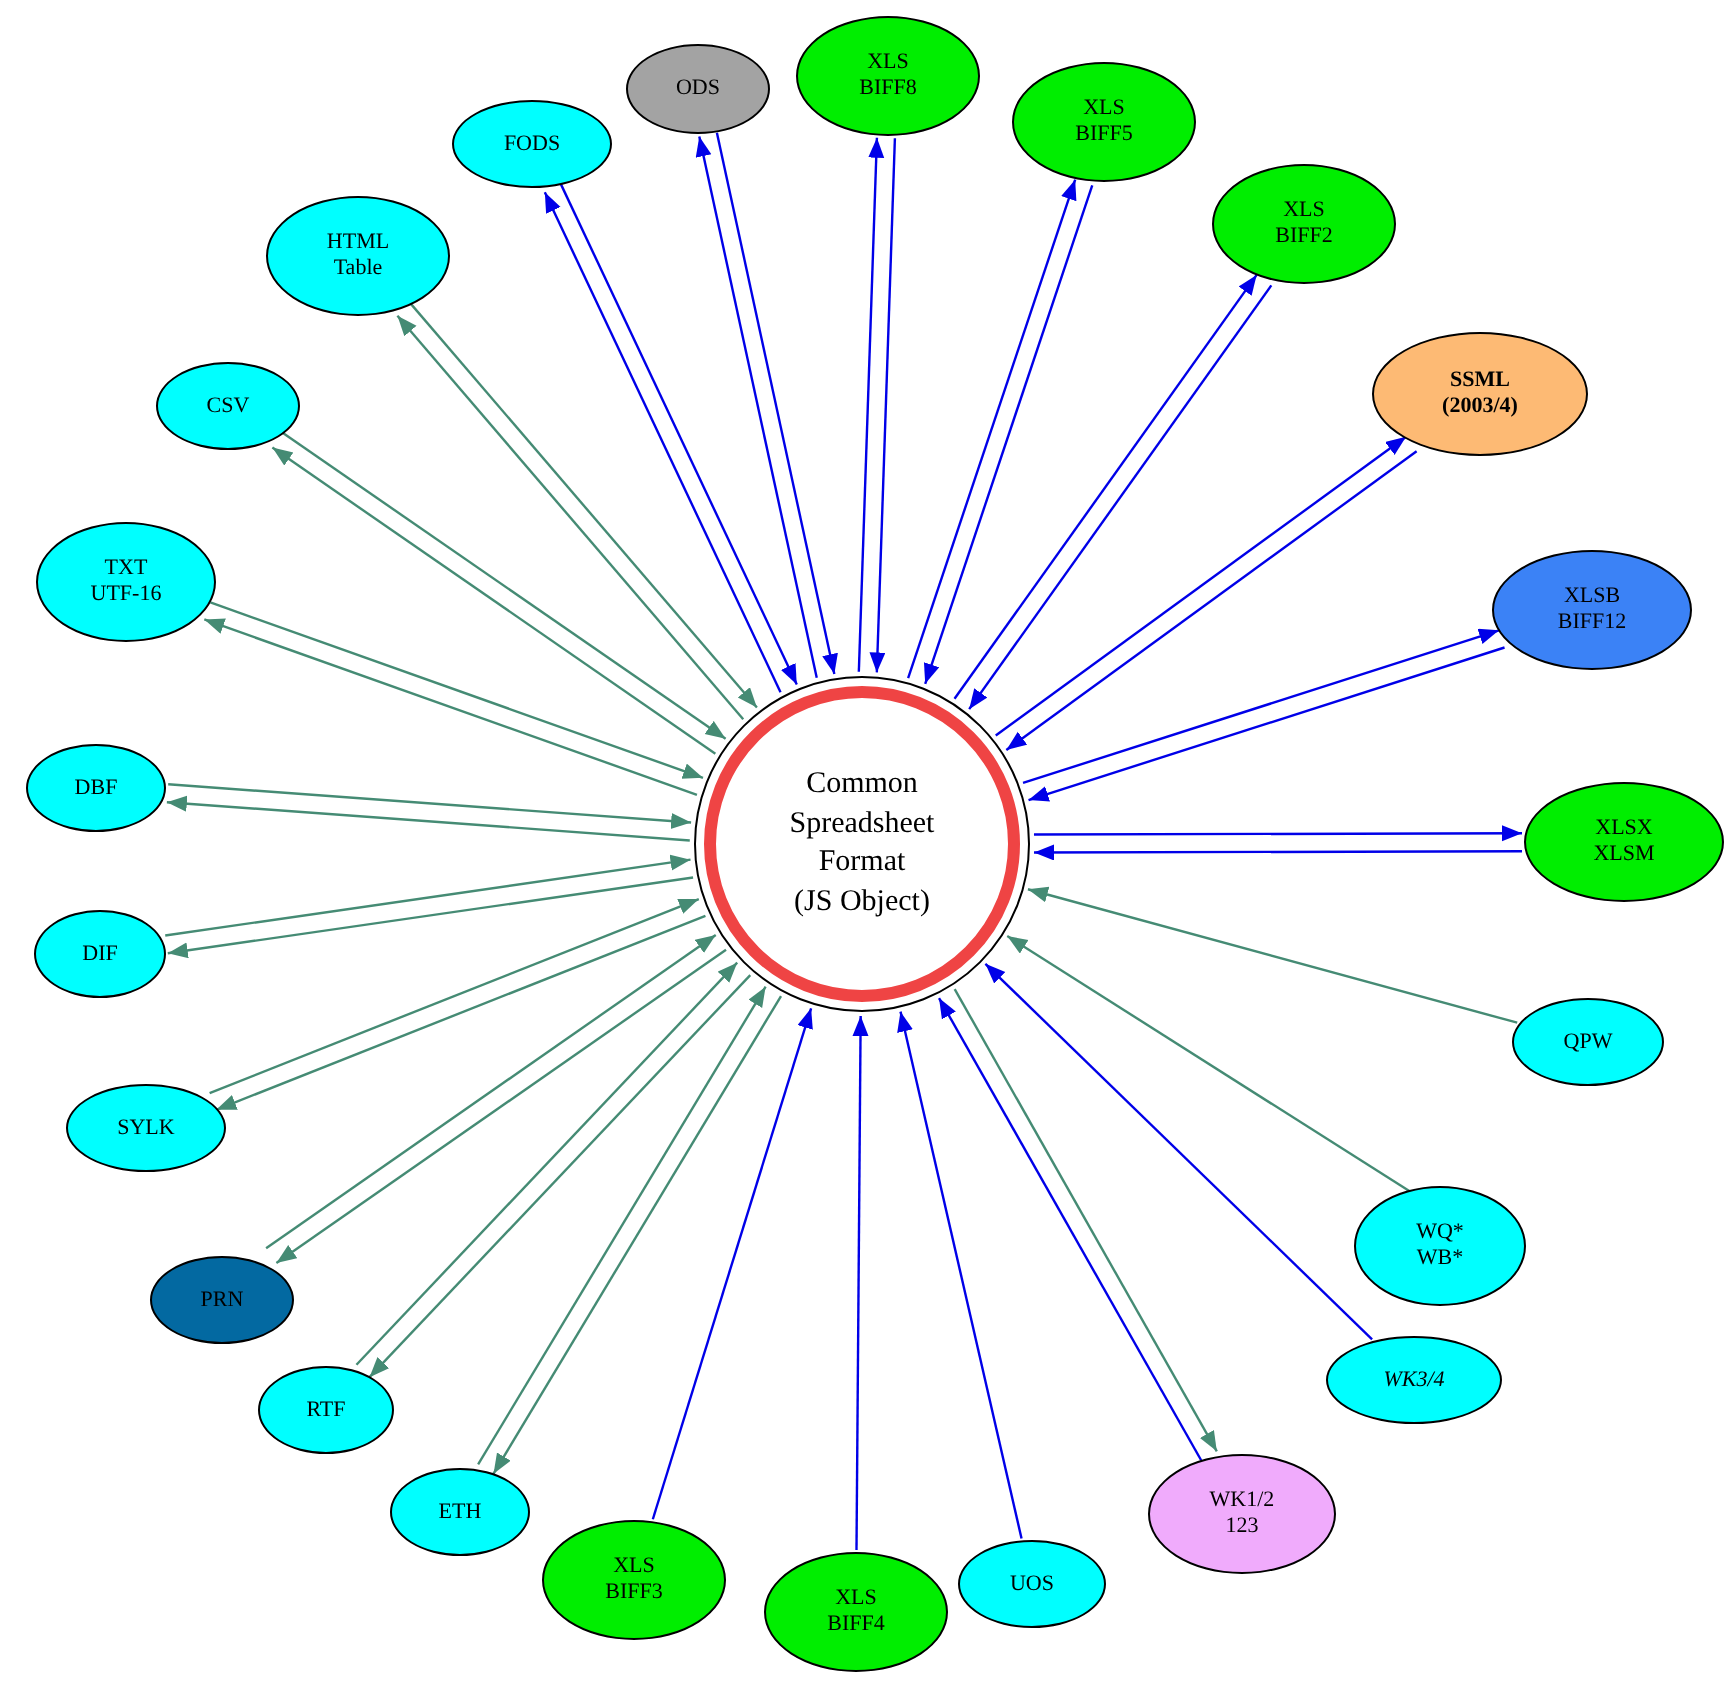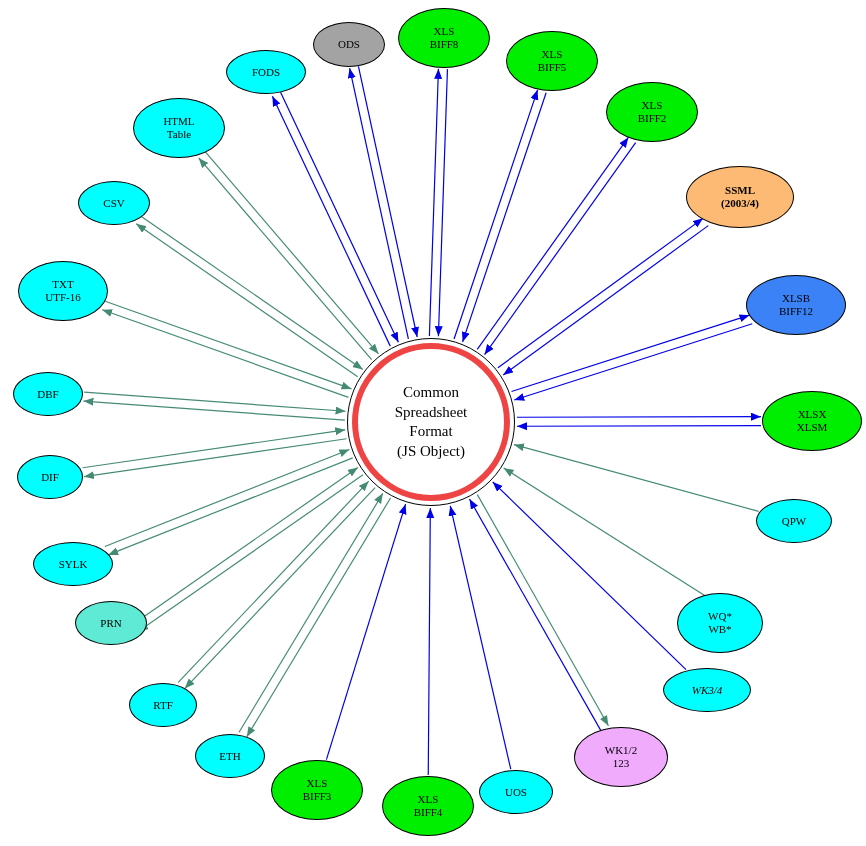--- a/index.html
+++ b/index.html
@@ -161,21 +161,21 @@
       <div class="node" style="left: 271px; top: 760px; width: 92px; height: 60px; background: rgb(0, 238, 0); border-color: rgb(0, 0, 0);">
         <div>XLS</div>
         <div>BIFF3</div>
       </div>
       <div class="node" style="left: 195px; top: 734px; width: 70px; height: 44px; background: rgb(0, 255, 255); border-color: rgb(0, 0, 0);">
         <div>ETH</div>
       </div>
       <div class="node" style="left: 129px; top: 683px; width: 68px; height: 44px; background: rgb(0, 255, 255); border-color: rgb(0, 0, 0);">
         <div>RTF</div>
       </div>
-      <div class="node" style="left: 75px; top: 601px; width: 72px; height: 44px; background: #5eead4; border-color: rgb(0, 0, 0); align-items: center;">
+      <div class="node" style="left: 75px; top: 628px; width: 72px; height: 44px; background: #0369a1; border-color: rgb(0, 0, 0); align-items: center;">
         <div>PRN</div>
       </div>
       <div class="node" style="left: 33px; top: 542px; width: 80px; height: 44px; background: rgb(0, 255, 255); border-color: rgb(0, 0, 0);">
         <div>SYLK</div>
       </div>
       <div class="node" style="left: 17px; top: 455px; width: 66px; height: 44px; background: rgb(0, 255, 255); border-color: rgb(0, 0, 0);">
         <div>DIF</div>
       </div>
       <div class="node" style="left: 13px; top: 372px; width: 70px; height: 44px; background: rgb(0, 255, 255); border-color: rgb(0, 0, 0);">
         <div>DBF</div>

